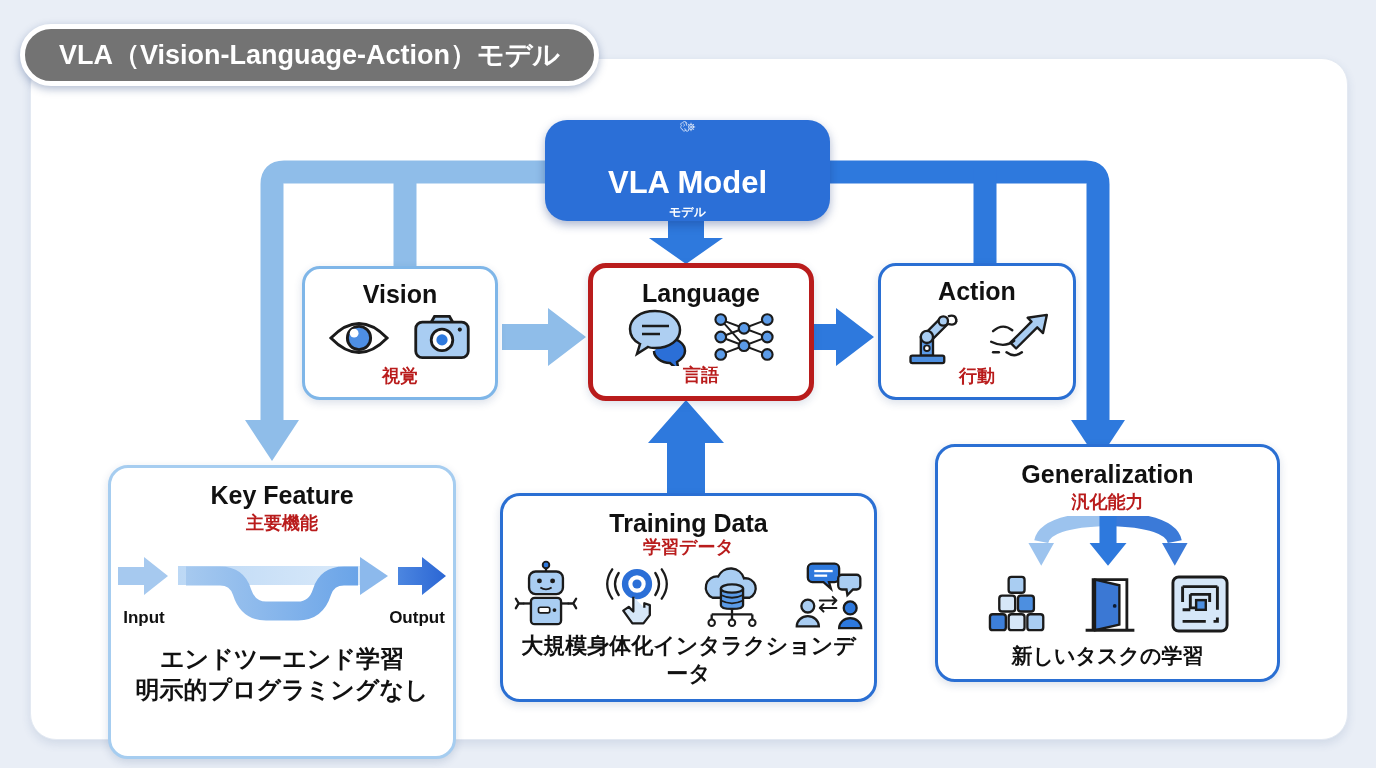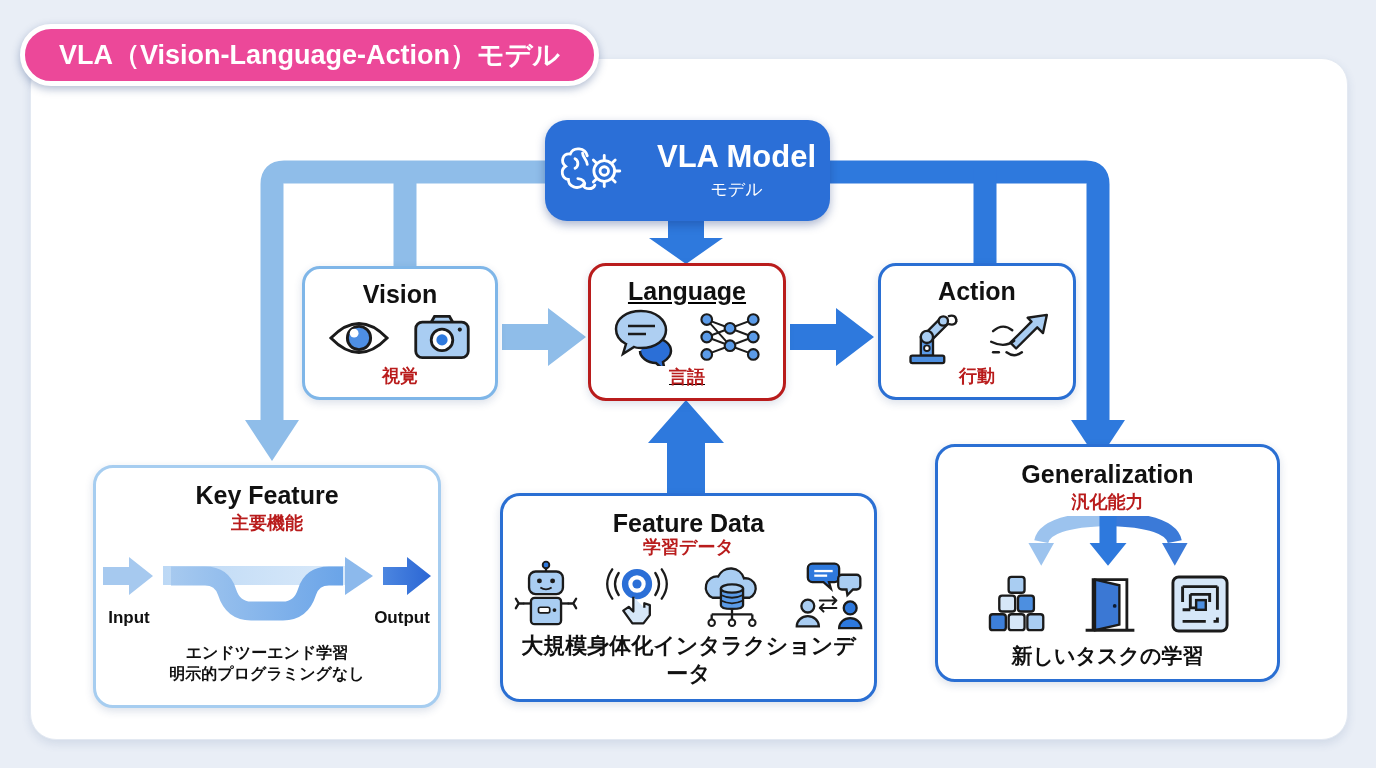--- a/index.html
+++ b/index.html
@@ -1,36 +1,36 @@
 <!DOCTYPE html>
 <html><head>
 <meta charset="utf-8">
 <style>
   html,body{margin:0;padding:0;}
   body{font-family:"Liberation Sans","DejaVu Sans",sans-serif;background:#e9eef6;}
   .canvas{position:relative;width:1376px;height:768px;background:#e9eef6;overflow:hidden;}
   .card{position:absolute;left:30px;top:58px;width:1316px;height:680px;background:#ffffff;
         border:1px solid #e3e9f2;border-radius:26px;box-shadow:0 4px 10px rgba(40,70,130,.12);}
-  .title-pill{position:absolute;left:20px;top:24px;height:42px;padding:5px 34px;background:#ec4899;
+  .title-pill{position:absolute;left:20px;top:24px;height:42px;padding:5px 34px;background:#737373;
         border:5px solid #ffffff;border-radius:999px;color:#ffffff;font-size:27px;font-weight:bold;
         display:flex;align-items:center;box-shadow:0 3px 8px rgba(30,60,120,.35);z-index:5;white-space:nowrap;}
   .connector-layer{position:absolute;left:0;top:0;z-index:1;}
   .node{position:absolute;background:#ffffff;display:flex;flex-direction:column;align-items:center;
         box-shadow:0 3px 8px rgba(30,60,120,.16);z-index:2;box-sizing:border-box;}
   .node-title{font-weight:bold;font-size:25px;color:#111;line-height:1.1;}
   .node-sub{font-weight:bold;font-size:18px;color:#b91c1c;line-height:1.1;}
   .icon-row{display:flex;align-items:center;justify-content:center;flex:1;}
   .small-node{border-radius:18px;padding:12px 8px 10px 8px;}
   .big-node{border-radius:20px;padding:14px 8px 10px 8px;}
   .vla-box{position:absolute;left:545px;top:120px;width:285px;height:101px;background:#2b6fd7;border-radius:22px;
-        display:flex;flex-direction:row;align-items:center;justify-content:center;gap:32px;color:#fff;
+        display:flex;flex-direction:column;align-items:center;justify-content:center;gap:32px;color:#fff;
         box-shadow:0 4px 10px rgba(20,50,120,.35);z-index:3;}
   .vla-text{display:flex;flex-direction:column;align-items:center;}
   .vla-title{font-size:31px;font-weight:bold;line-height:1.1;}
-  .vla-sub{font-size:17px;font-weight:normal;margin-top:4px;}
+  .vla-sub{font-size:12px;font-weight:bold;margin-top:4px;}
   .caption{font-weight:bold;font-size:21px;color:#111;text-align:center;line-height:1.3;}
   .io-label{font-weight:bold;font-size:17px;fill:#111;}
   svg{display:block;}
 </style>
 </head>
 <body>
 
 <div class="canvas">
 
   <div class="card"></div>
@@ -96,21 +96,21 @@
         <path d="M20 10 L24 3 H40 L44 10 Z" fill="#a9cdf2" stroke="#1b1b1b" stroke-width="3"></path>
         <rect x="4" y="9" width="56" height="38" rx="7" fill="#a9cdf2" stroke="#1b1b1b" stroke-width="3"></rect>
         <circle cx="32" cy="28" r="11.5" fill="#ffffff" stroke="#1b1b1b" stroke-width="3"></circle>
         <circle cx="32" cy="28" r="6" fill="#2e79dd"></circle>
         <circle cx="51" cy="17" r="2.2" fill="#1b1b1b"></circle>
       </svg>
     </div>
     <div class="node-sub">視覚</div>
   </div>
 
-  <div class="node small-node" style="left:588px;top:263px;width:198px;height:138px;border:3px solid #b91c1c;text-decoration:underline;">
+  <div class="node small-node" style="left:588px;top:263px;width:226px;height:138px;border:5px solid #b91c1c;">
     <div class="node-title">Language</div>
     <div class="icon-row" style="gap:20px;">
       <svg width="66" height="58" viewBox="0 0 66 58">
         <path d="M40 30 c11 0 18 6 18 13 c0 5 -3 8 -8 11 l2 9 -9 -8 c-9 0 -16 -6 -16 -12" fill="#2b6fd7" stroke="#1b1b1b" stroke-width="2.5"></path>
         <path d="M28 3 C13 3 3 11 3 21 c0 7 4 12 10 15 l-3 10 11 -7 c2 1 5 1 7 1 c15 0 25 -8 25 -18 S43 3 28 3 Z" fill="#aecff2" stroke="#1b1b1b" stroke-width="2.5"></path>
         <line x1="15" y1="18" x2="42" y2="18" stroke="#1b1b1b" stroke-width="2.5"></line>
         <line x1="15" y1="26" x2="33" y2="26" stroke="#1b1b1b" stroke-width="2.5"></line>
       </svg>
       <svg width="62" height="56" viewBox="0 0 64 56">
         <g stroke="#1b1b1b" stroke-width="2">
@@ -155,21 +155,21 @@
         <path d="M42 6 L62 3 L58 22 L52 16 L30 38 L24 32 L46 10 Z" fill="#a9cdf2" stroke="#1b1b1b" stroke-width="2.5" stroke-linejoin="round"></path>
         <path d="M6 20 q10 -9 20 -1" fill="none" stroke="#1b1b1b" stroke-width="2.5" stroke-linecap="round"></path>
         <path d="M4 31 q14 7 24 -1" fill="none" stroke="#1b1b1b" stroke-width="2.5" stroke-linecap="round"></path>
         <path d="M20 42 q8 6 16 0" fill="none" stroke="#1b1b1b" stroke-width="2.5" stroke-linecap="round"></path>
         <line x1="6" y1="42" x2="12" y2="42" stroke="#1b1b1b" stroke-width="2.5" stroke-linecap="round"></line>
       </svg>
     </div>
     <div class="node-sub">行動</div>
   </div>
 
-  <div class="node big-node" style="left:93px;top:465px;width:348px;height:243px;border:3px solid #a6cdf0;">
+  <div class="node big-node" style="left:108px;top:465px;width:348px;height:294px;border:3px solid #a6cdf0;">
     <div class="node-title">Key Feature</div>
     <div class="node-sub" style="margin-top:4px;">主要機能</div>
     <svg width="340" height="104" viewBox="0 0 340 104" style="margin-top:6px;">
       <defs>
         <linearGradient id="gradPipe" x1="0" y1="0" x2="1" y2="0">
           <stop offset="0" stop-color="#a6c9ef"></stop>
             <stop offset="1" stop-color="#6aa4e8"></stop>
         </linearGradient>
         <linearGradient id="gradLight" x1="0" y1="0" x2="1" y2="0">
           <stop offset="0" stop-color="#bcd8f5"></stop>
@@ -181,28 +181,28 @@
         </linearGradient>
       </defs>
       <polygon points="6,28 32,28 32,18 56,37 32,56 32,46 6,46" fill="#a6c9ef"></polygon>
       <rect x="66" y="27" width="194" height="19" fill="url(#gradLight)"></rect>
       <path d="M74 37 h34 q17 0 22 16 q6 19 24 19 h32 q18 0 24 -19 q5 -16 22 -16 h14" fill="none" stroke="url(#gradPipe)" stroke-width="19"></path>
       <polygon points="248,18 276,37 248,56" fill="#8cb9ec"></polygon>
       <polygon points="286,28 310,28 310,18 334,37 310,56 310,46 286,46" fill="url(#gradOut)"></polygon>
       <text x="32" y="84" text-anchor="middle" class="io-label">Input</text>
       <text x="305" y="84" text-anchor="middle" class="io-label">Output</text>
     </svg>
-    <div class="caption" style="font-size:16px;">
+    <div class="caption" style="font-size:24px;">
       <div>エンドツーエンド学習</div>
       <div>明示的プログラミングなし</div>
     </div>
   </div>
 
   <div class="node big-node" style="left:500px;top:493px;width:377px;height:209px;border:3px solid #2a6fd3;">
-    <div class="node-title">Feature Data</div>
+    <div class="node-title">Training Data</div>
     <div class="node-sub" style="margin-top:0;">学習データ</div>
     <div class="icon-row" style="gap:26px;">
       <svg width="64" height="70" viewBox="0 0 68 74">
         <line x1="34" y1="4" x2="34" y2="12" stroke="#1b1b1b" stroke-width="2.5"></line>
         <circle cx="34" cy="5" r="3.5" fill="#2e79dd" stroke="#1b1b1b" stroke-width="2"></circle>
         <rect x="16" y="12" width="36" height="24" rx="7" fill="#a9cdf2" stroke="#1b1b1b" stroke-width="2.5"></rect>
         <circle cx="27" cy="22" r="2.6" fill="#1b1b1b"></circle>
           <circle cx="41" cy="22" r="2.6" fill="#1b1b1b"></circle>
         <path d="M28 29 q6 4 12 0" fill="none" stroke="#1b1b1b" stroke-width="2"></path>
         <path d="M10 46 h-5 m0 0 l-3 -5 m3 5 l-3 5" fill="none" stroke="#1b1b1b" stroke-width="2.5" stroke-linecap="round"></path>

